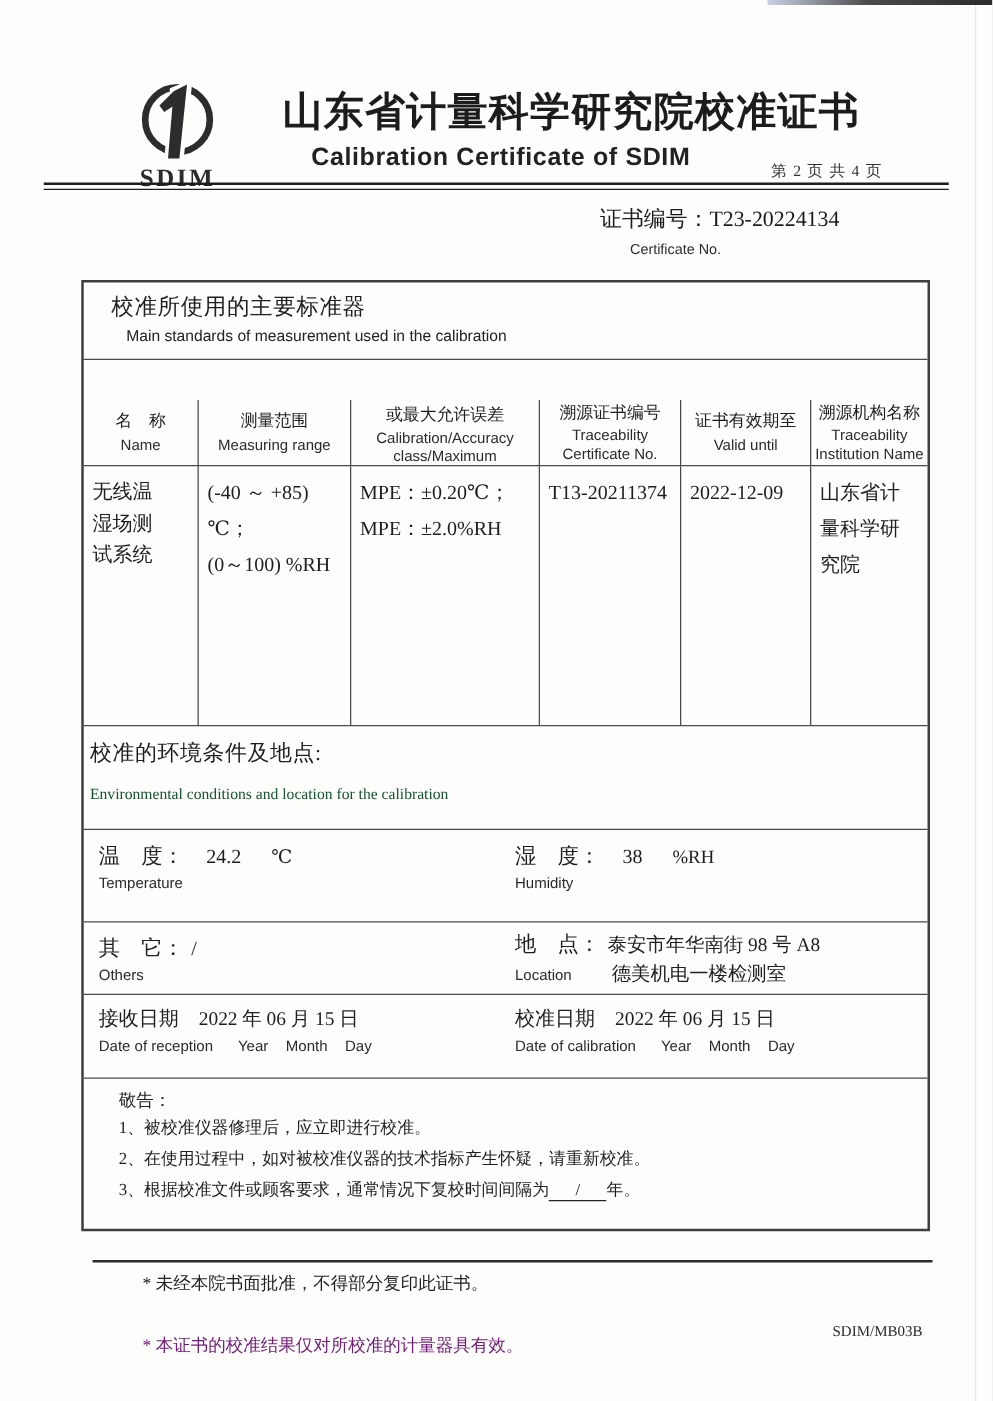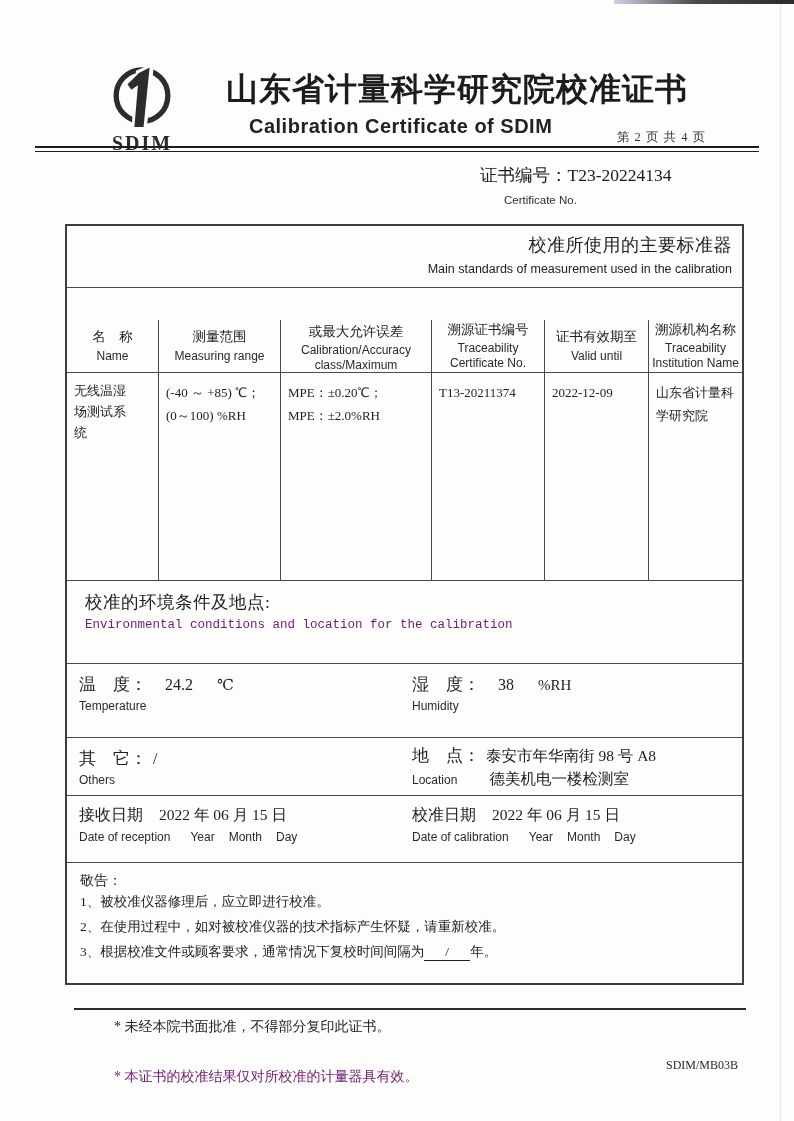--- a/index.html
+++ b/index.html
@@ -26,43 +26,43 @@
   .rule-double { position:absolute; left:35px; top:146px; width:724px; height:6px;
     border-top:2.5px solid #1d1d1d; border-bottom:1.5px solid #1d1d1d; }
   .cert-line { position:absolute; left:480px; top:163px; font-size:17.5px; color:#1a1a1a; }
   .cert-en { position:absolute; left:504px; top:194px; font-size:11.5px;
     font-family:"Liberation Sans","DejaVu Sans",sans-serif; color:#2e2e2e; }
   
   .main-box { position:absolute; left:65px; top:224px; width:679px; height:761px;
     border:2px solid #3e3e3e; display:flex; flex-direction:column; }
   .sec { border-bottom:1px solid #4a4a4a; }
   .sec:last-child { border-bottom:none; }
-  .std-head { height:62px; padding:7px 10px;text-align:right; }
+  .std-head { height:62px; padding:7px 22px; }
   .std-head .zh { font-size:18px; letter-spacing:.5px; }
   .std-head .en { font-size:12.5px; margin-top:5px;
     font-family:"Liberation Sans","DejaVu Sans",sans-serif; color:#222;margin-left:12px; }
   
   .std-table { height:293px; display:grid;
     grid-template-columns:92px 122px 151px 113px 104px 1fr;
     grid-template-rows:85px 1fr; }
   .th, .td { border-right:1px solid #4a4a4a; overflow:hidden; }
   .th:nth-child(6), .td:last-child { border-right:none; }
   .th { border-bottom:1px solid #4a4a4a; display:flex; flex-direction:column;
     justify-content:center; text-align:center; padding:2px 3px;margin-top:32px; }
   .th .zh { font-size:13.5px; line-height:1.35; }
   .th .en { font-size:12px; line-height:1.25; margin-top:2px;
     font-family:"Liberation Sans","DejaVu Sans",sans-serif; color:#2a2a2a; }
-  .td { padding:8px 7px; font-size:13px; line-height:1.8; vertical-align:top; }
-  .pre { white-space:pre-line;font-family:Liberation Serif, serif; }
+  .td { padding:8px 7px; font-size:16px; line-height:1.8; vertical-align:top; }
+  .pre { white-space:pre-line; }
   .name-wrap { display:inline-block; width:62px; line-height:1.6; }
   
-  .env-head { height:83px; padding:9px 18px; }
+  .env-head { height:83px; padding:9px 5px; }
   .env-head .zh { font-size:17.5px; letter-spacing:.5px; }
-  .env-head .en { font-size:12.5px; margin-top:4px;
-    font-family:Liberation Mono, monospace; color:#701a75; }
+  .env-head .en { font-size:12.5px; margin-top:14px;
+    font-family:Liberation Serif, serif; color:#14532d; }
   .two-col { display:grid; grid-template-columns:310px 1fr;gap:23px; }
   .row-temp { height:74px; }
   .row-others { height:58px; }
   .row-dates { height:67px; }
   .cell { padding:9px 8px 0 12px; }
   .env-label { font-size:17px; }
   .env-val { font-size:16px; margin-left:18px; }
   .env-unit { font-size:15px; margin-left:24px; }
   .env-en { font-size:12px; margin-top:3px;
     font-family:"Liberation Sans","DejaVu Sans",sans-serif; color:#2a2a2a; }
@@ -70,21 +70,21 @@
   .loc-line2 { margin-top:2px; display:flex; align-items:baseline; }
   .loc-line2 .env-en { margin-top:0; }
   .loc-val2 { font-size:15.5px; margin-left:32px; }
   .date-label { font-size:16px; }
   .date-val { font-size:15.5px; margin-left:16px; }
   .date-en { font-size:12px; margin-top:4px;
     font-family:"Liberation Sans","DejaVu Sans",sans-serif; color:#2a2a2a; }
   .date-en .u { margin-left:20px; }
   .date-en .u + .u { margin-left:14px; }
   
-  .row-notes { flex:1; padding:9px 13px; }
+  .row-notes { flex:1; padding:9px 28px; }
   .notice-title { font-size:14px; }
   .notice-item { font-size:13.5px; line-height:1.85; }
   .blank { display:inline-block; width:46px; border-bottom:1px solid #222;
     text-align:center; line-height:1.1; }
   
   .footer-rule { position:absolute; left:74px; top:1008px; width:672px; border-top:2px solid #2c2c2c; }
   .footer-note1 { position:absolute; left:114px; top:1018px; font-size:14px; color:#222; }
   .footer-note2 { position:absolute; left:114px; top:1068px; font-size:14px; color:#701a75; }
   .form-no { position:absolute; right:56px; top:1058px; font-size:12px; color:#2a2a2a; }
 </style>

